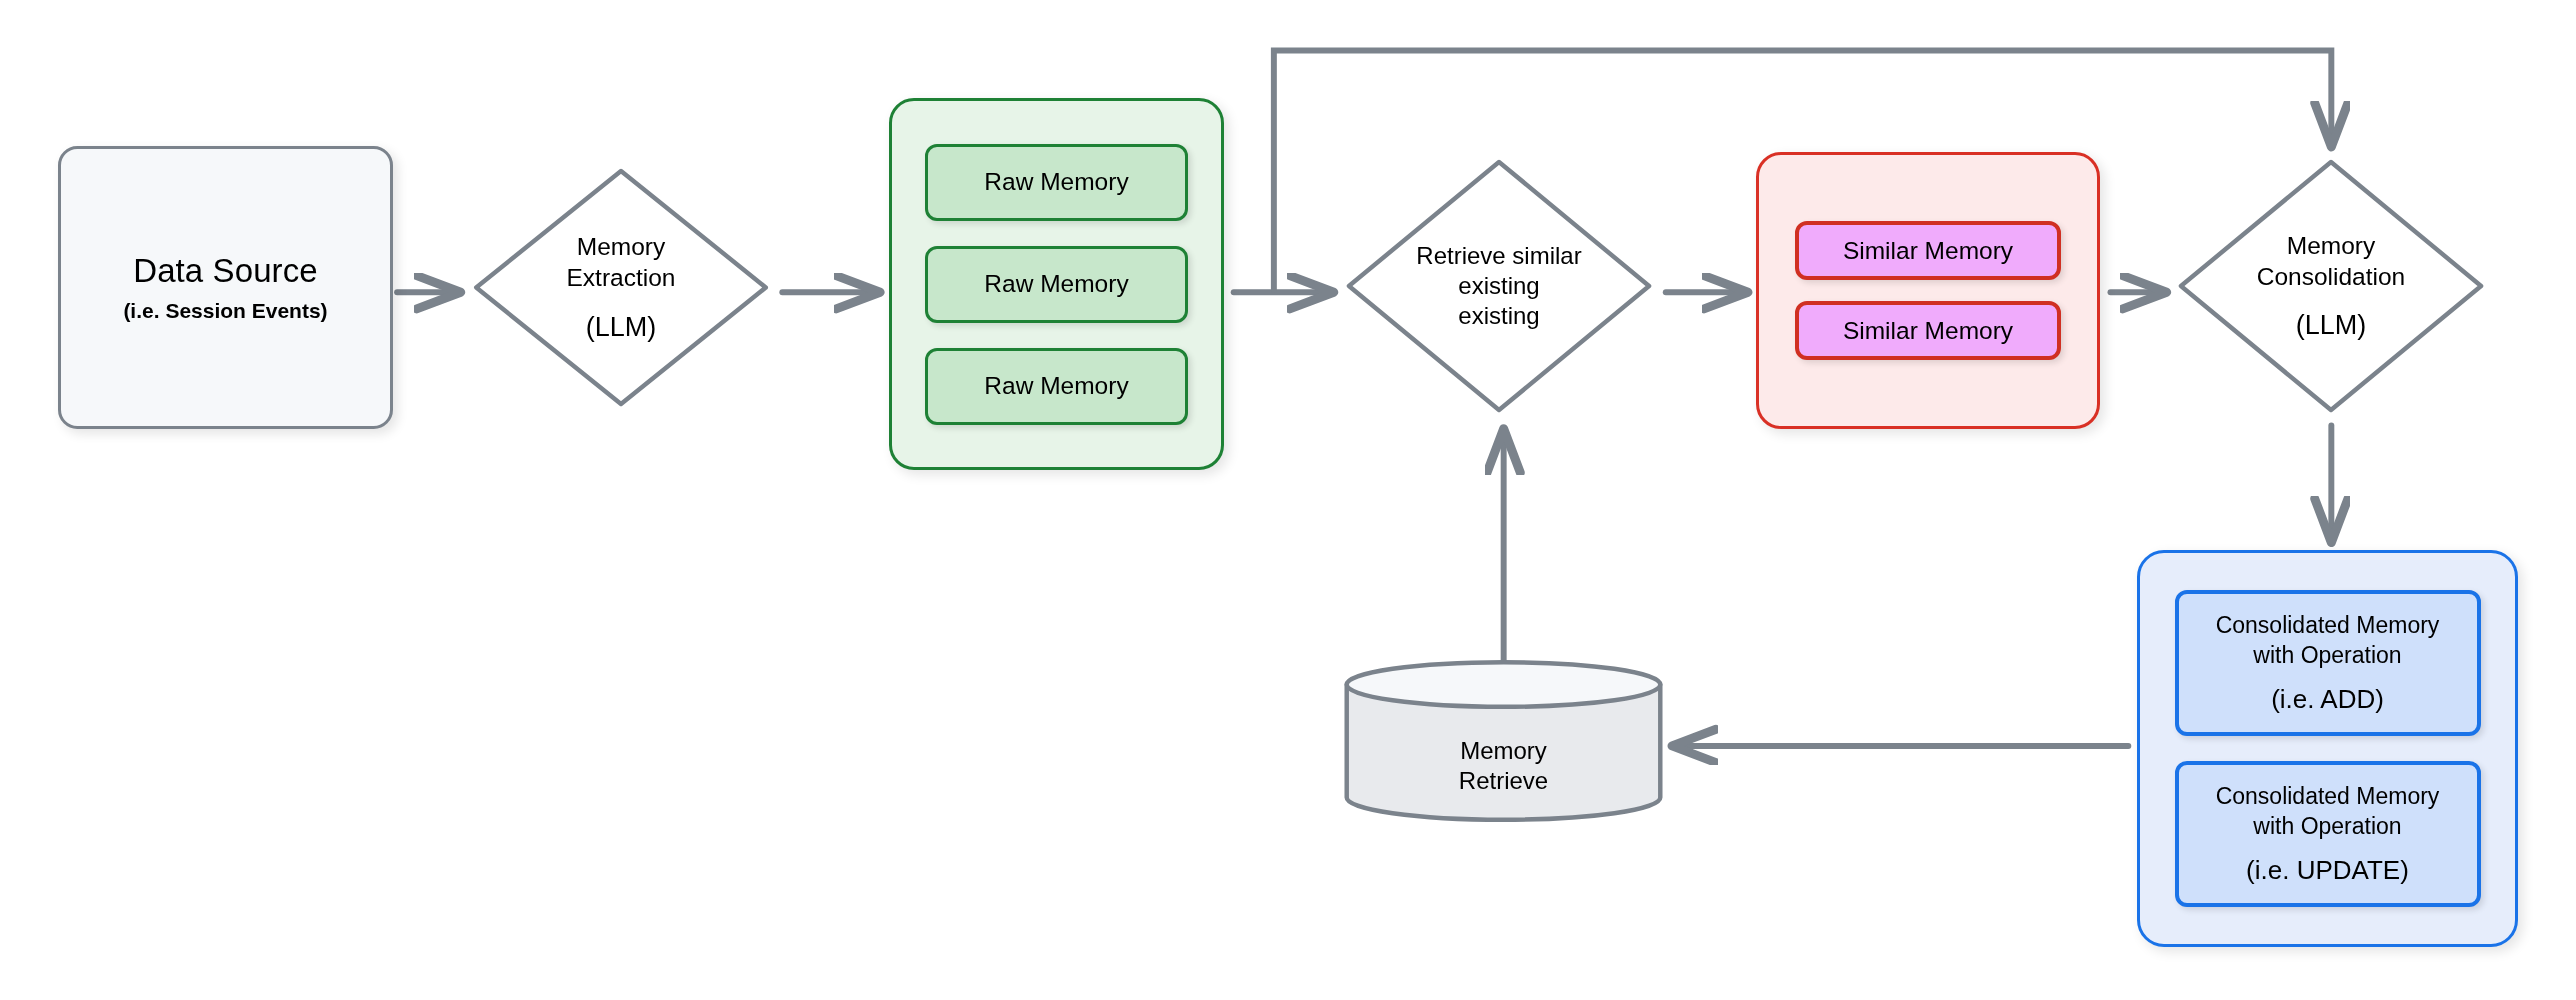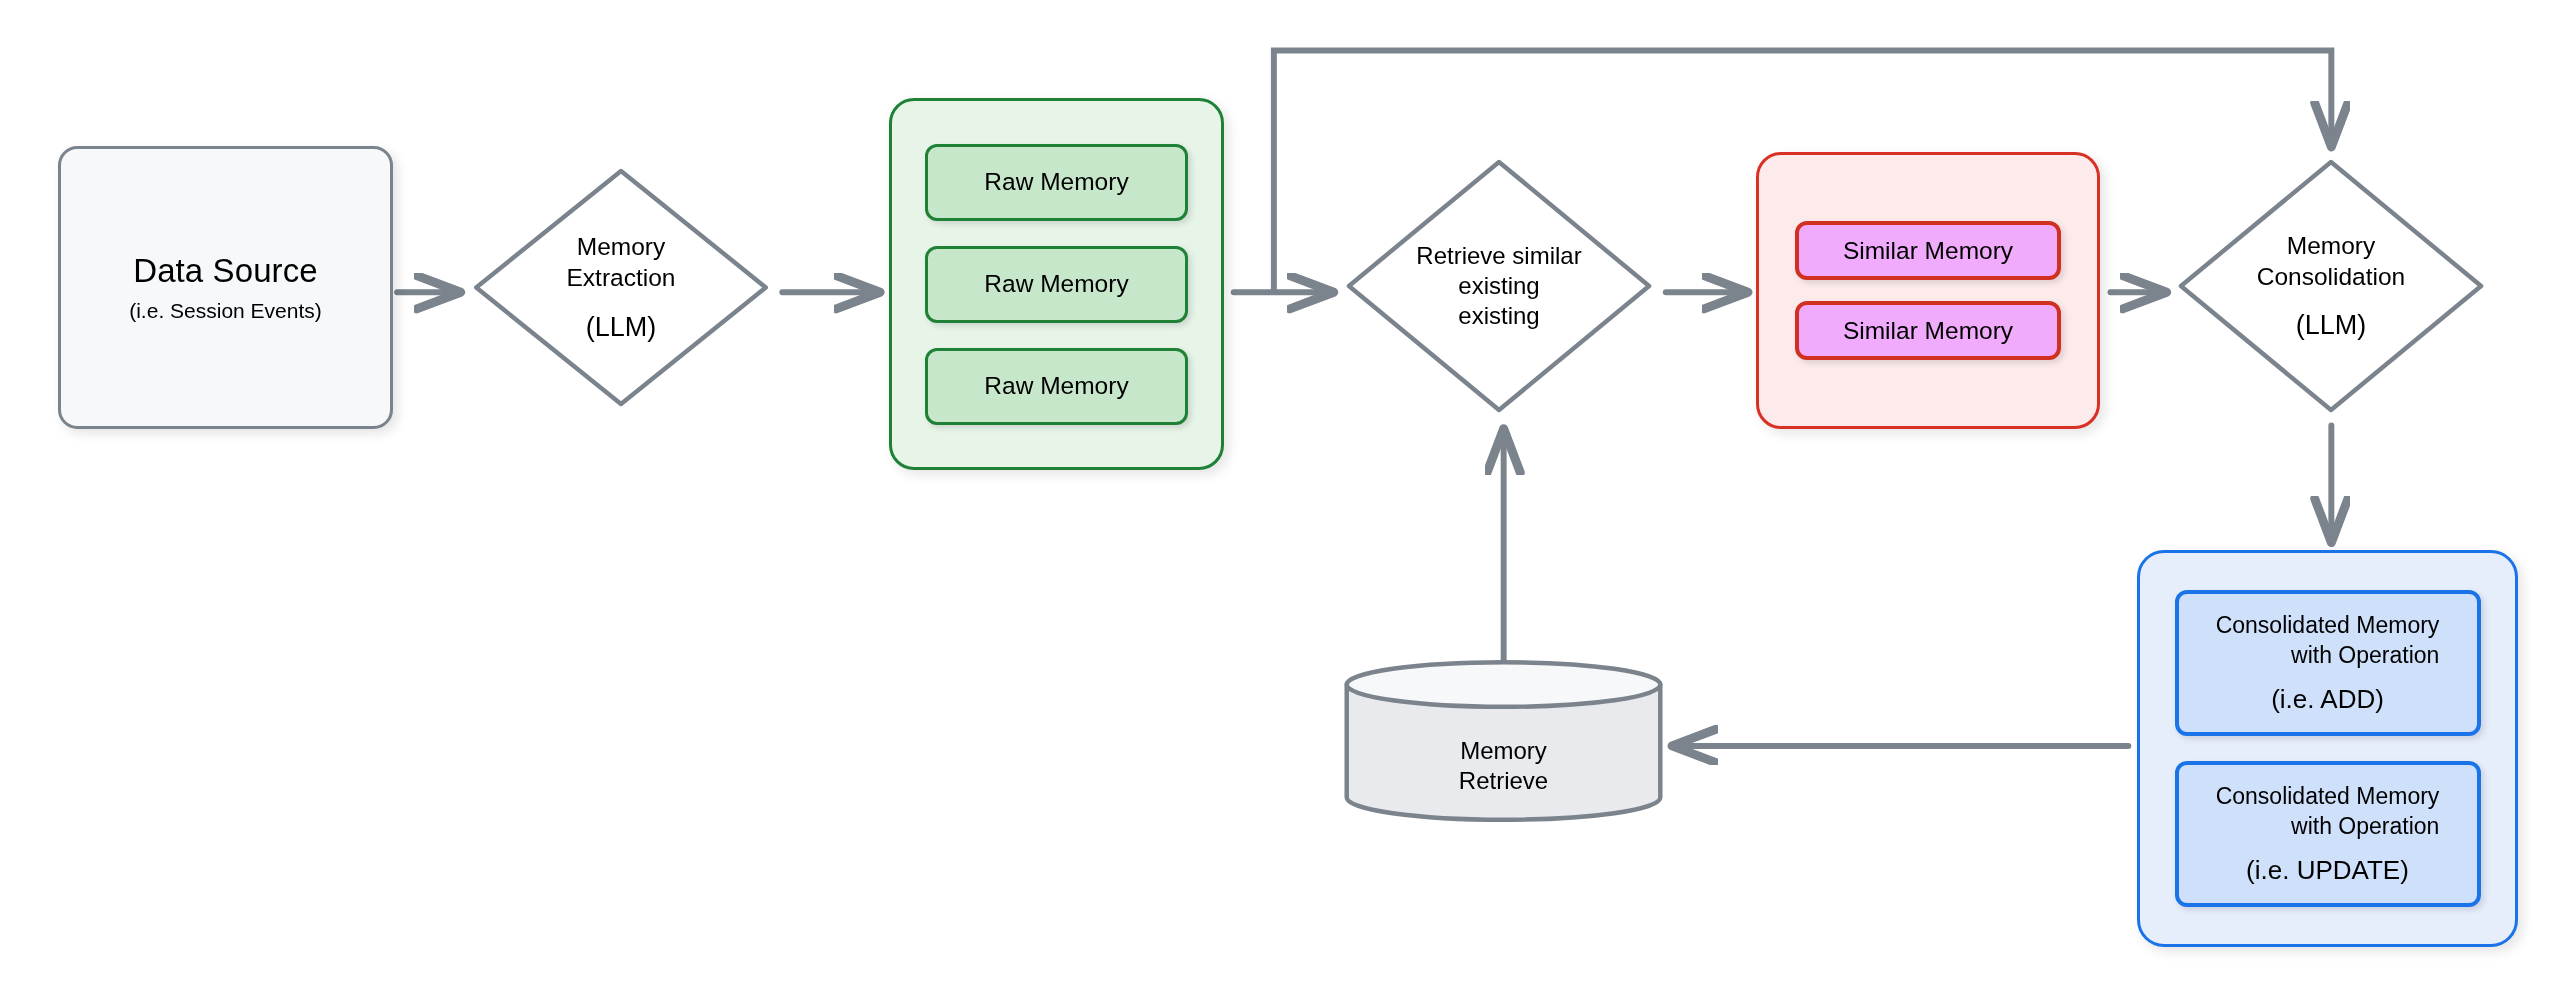--- a/index.html
+++ b/index.html
@@ -25,21 +25,21 @@
   #data-source {
     left: 58px; top: 146px; width: 335px; height: 283px;
     background: #f6f8fa;
     border: 3.7px solid #7b838c;
     border-radius: 19.3px;
     display: flex; flex-direction: column;
     align-items: center; justify-content: center;
     box-shadow: 4.5px 4.5px 10.4px rgba(0,0,0,0.10);
   }
   #data-source .t1 { font-size: 33px; letter-spacing: 0.1px; }
-  #data-source .t2 { font-size: 21px; margin-top: 9px; }
+  #data-source .t2 { font-size: 21px; margin-top: 9px; font-weight: bold; }
 
   
   .diamond-wrap { position: absolute; }
   .diamond-wrap svg { position: absolute; left: 0; top: 0; overflow: visible; }
   .diamond-label {
     position: absolute; left: 0; top: 0;
     width: 100%; height: 100%;
     display: flex; flex-direction: column;
     align-items: center; justify-content: center;
     text-align: center; pointer-events: none;
@@ -109,21 +109,20 @@
     border-radius: 27px;
     box-shadow: 4.5px 4.5px 12px rgba(0,0,0,0.10);
     gap: 25px;
   }
   #consolidated-memory-group .chip {
     width: 306px; height: 146px;
     background: #cfe0fb;
     border: 4.5px solid #1a73e8;
     border-radius: 12px;
     box-shadow: 3px 3px 6.7px rgba(0,0,0,0.12);
-    text-align: right;
   }
   #consolidated-memory-group .chip .t1 { font-size: 23px; line-height: 1.28; }
   #consolidated-memory-group .chip .t2 { font-size: 26px; margin-top: 13.4px; }
 
   
   #memory-storage { left: 1343px; top: 659px; width: 321px; height: 164px; }
   #memory-storage svg { position: absolute; left: 0; top: 0; overflow: visible; }
   #memory-storage .cyl-label {
     position: absolute; left: 0; top: 25px;
     width: 100%; height: 100%;

